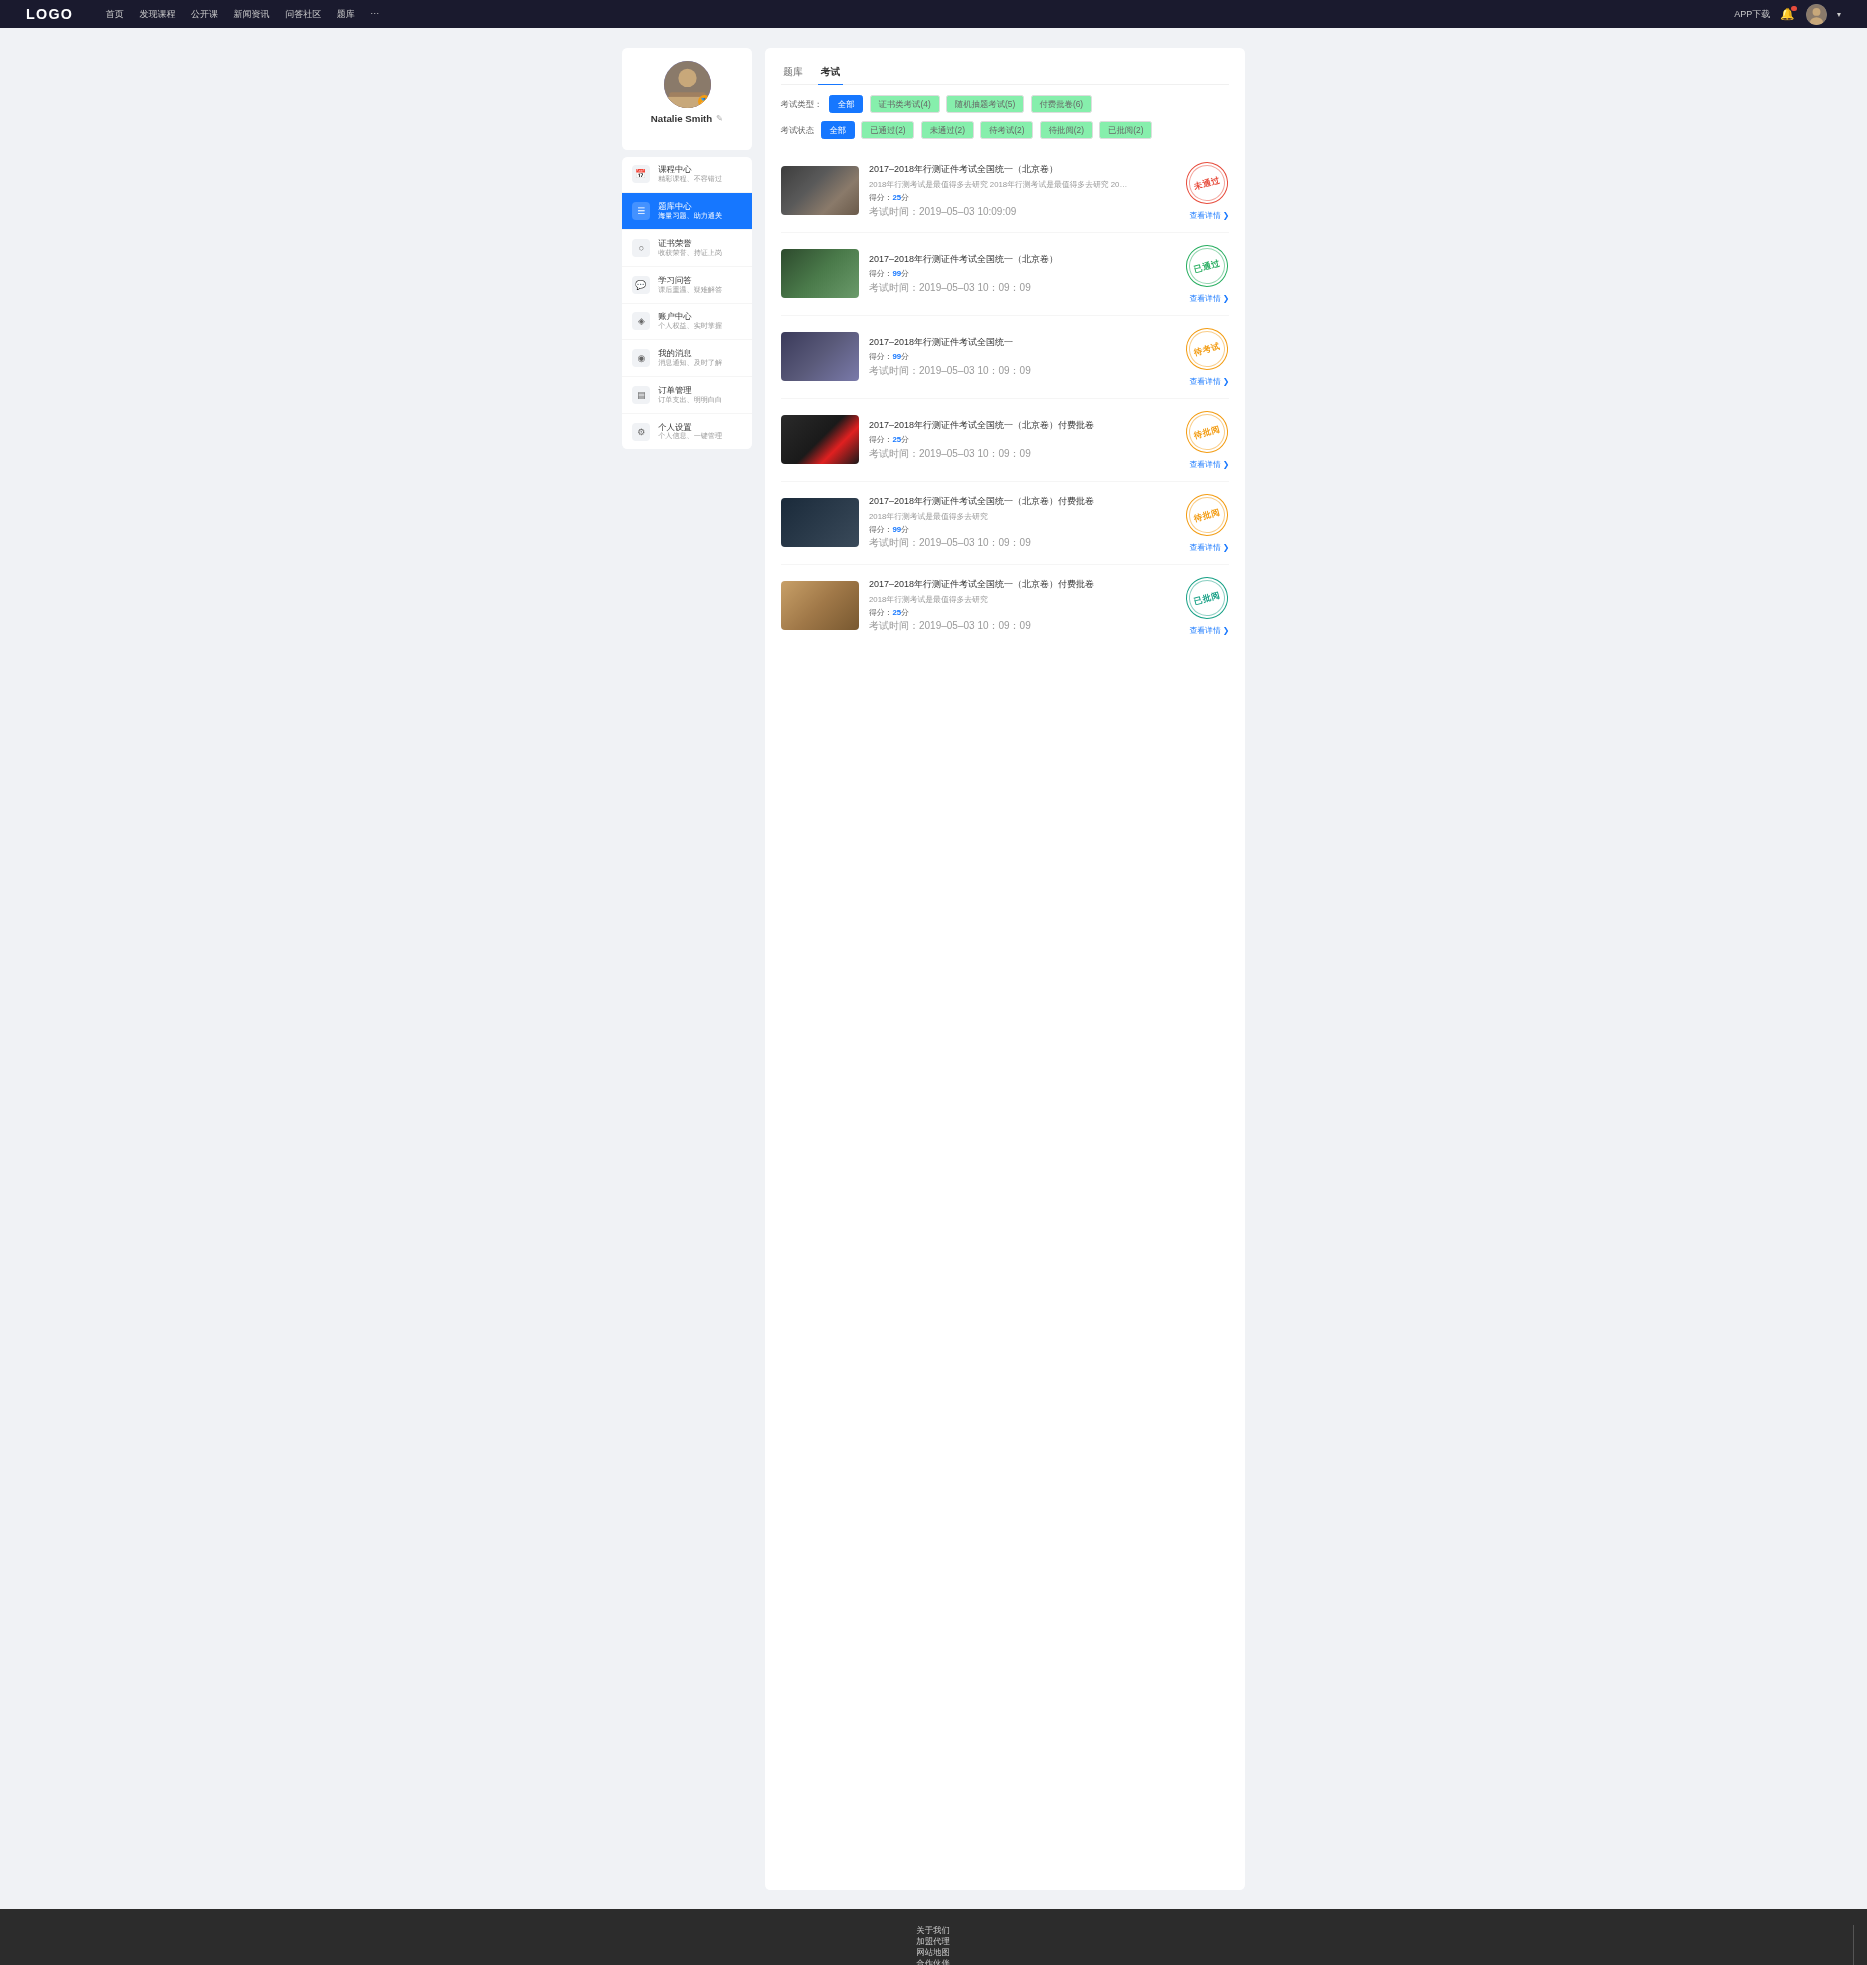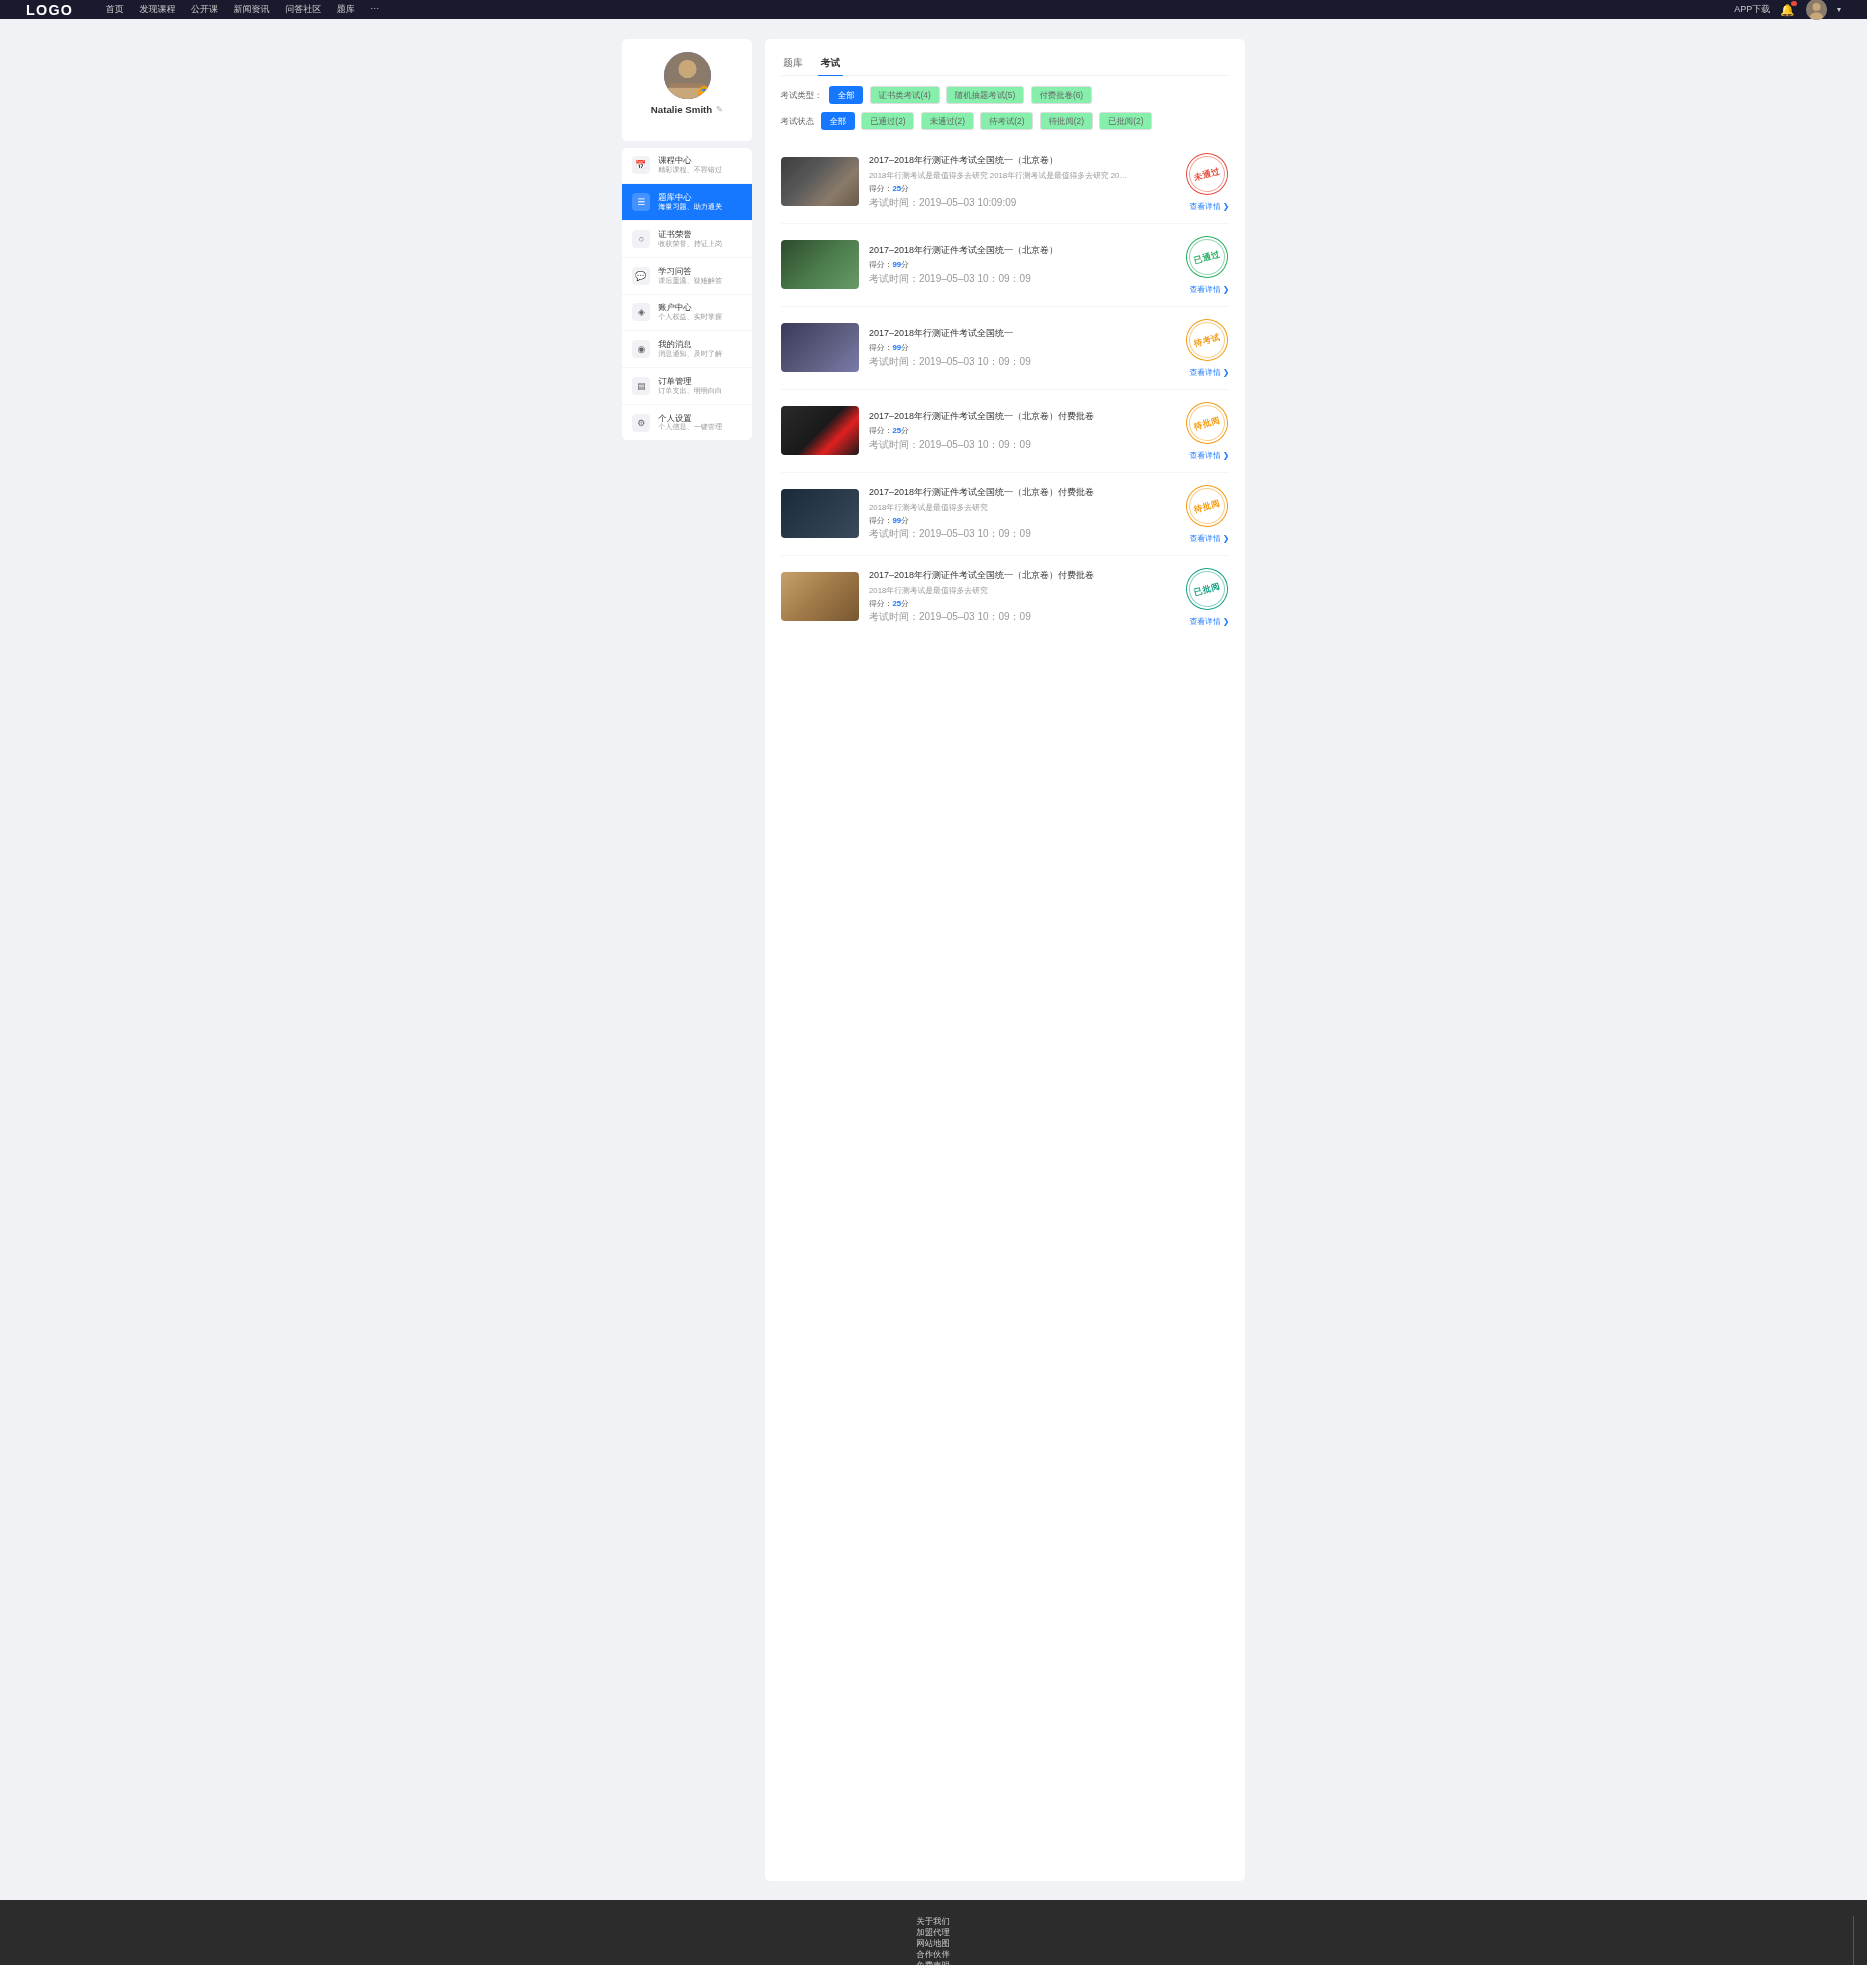--- a/index.html
+++ b/index.html
@@ -1,21 +1,21 @@
 <!DOCTYPE html>
 <html style="font-size:10.4px"><head>
   <meta charset="utf-8">
   <style>
     * { margin: 0; padding: 0; box-sizing: border-box; }
     body { font-family: 'PingFang SC', 'Microsoft YaHei', sans-serif; background: #f0f2f5; min-height: 100vh; font-size: 9px; color: #333; }
 
     
     .navbar {
       background: #1a1a2e;
-      height: 19px;
+      height: 28px;
       display: flex;
       align-items: center;
       padding: 0 26px;
       gap: 19.5px;
       position: sticky;
       top: 0;
       z-index: 100;
     }
     .nav-logo {
       color: #fff;

